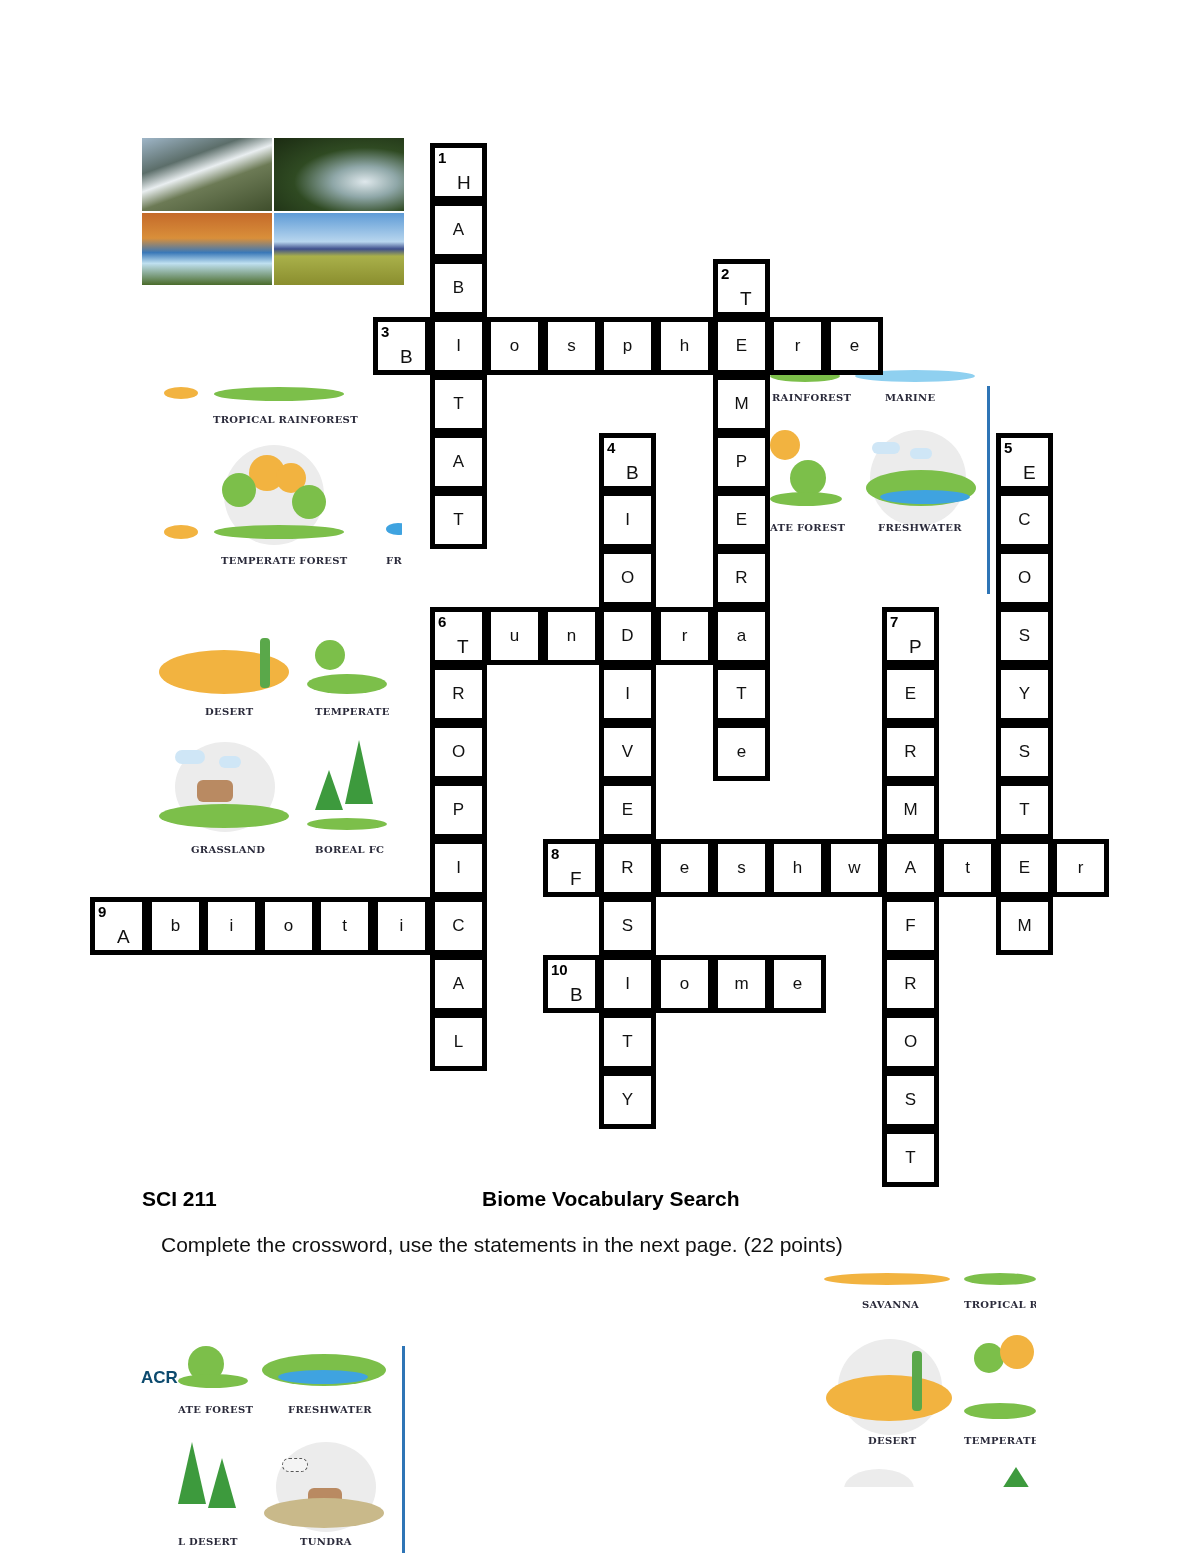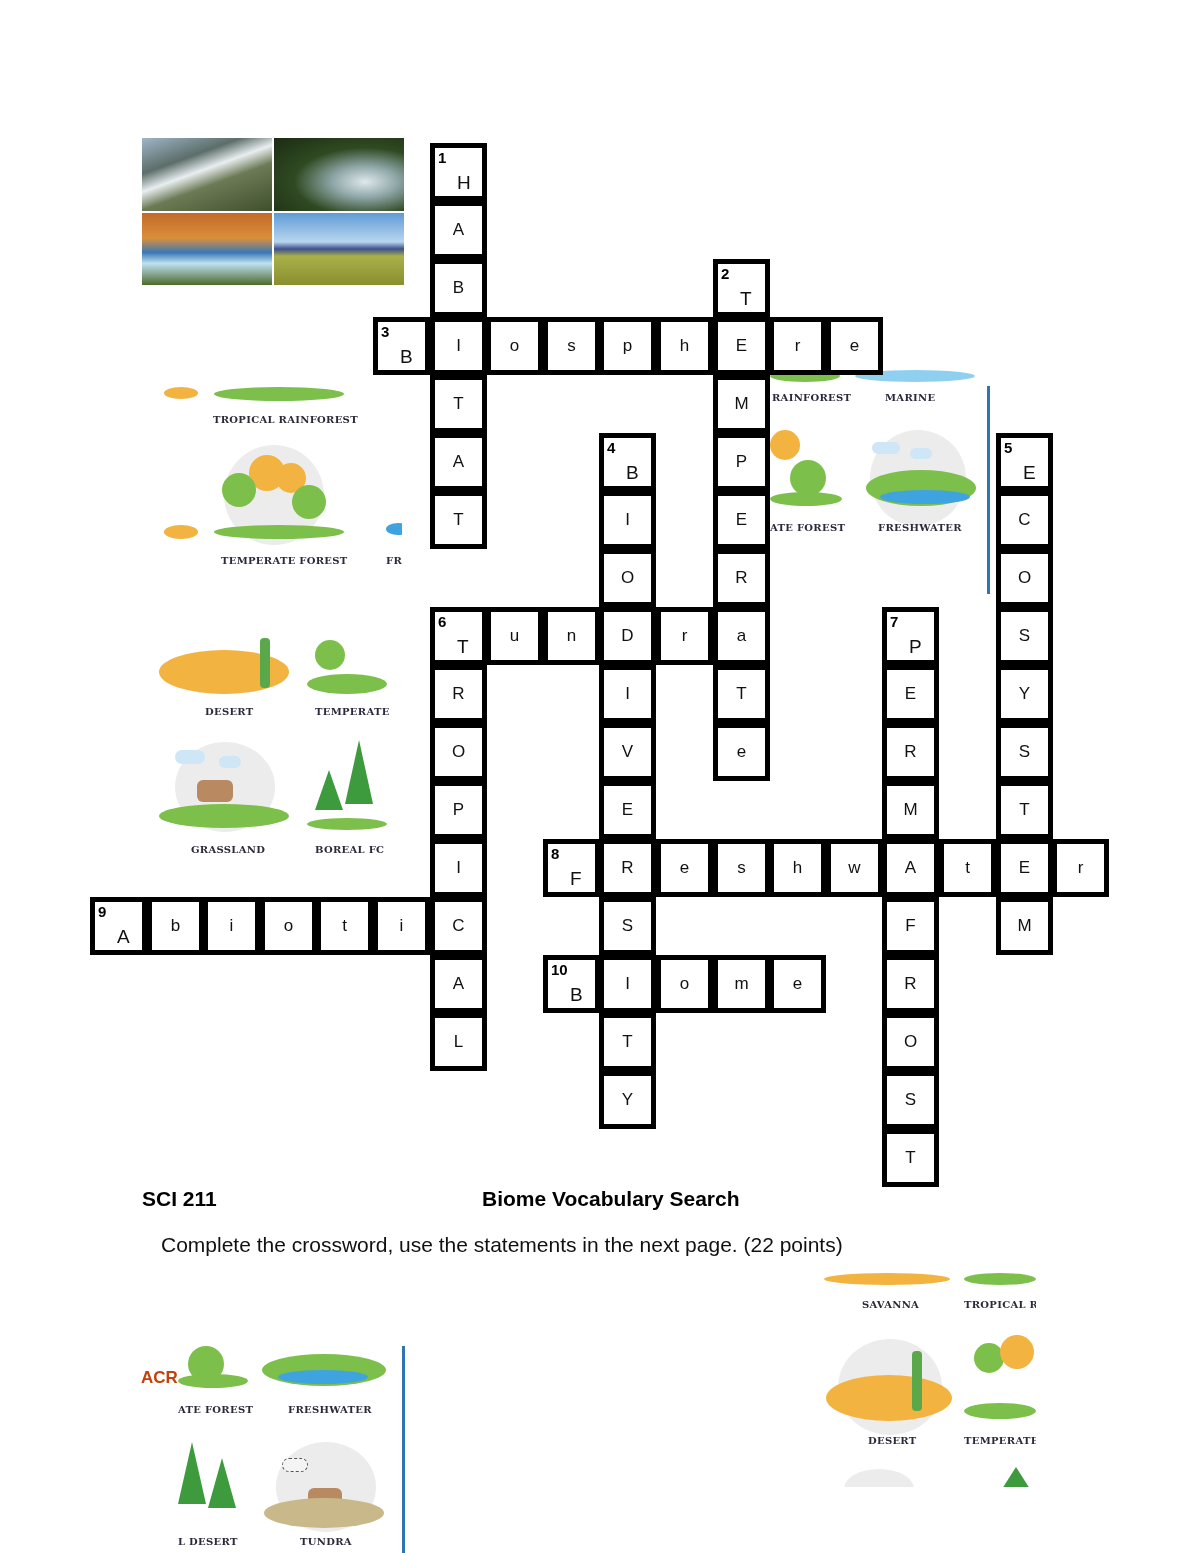--- a/index.html
+++ b/index.html
@@ -38,21 +38,21 @@
     position: absolute; left: 3px; top: 1px; font-weight: bold; font-size: 15px; color: #000;
   }
   .cell .start { position: absolute; left: 22px; top: 24px; font-size: 19px; font-weight: normal; }
 
   .title-left, .title-center {
     position: absolute; top: 1187px; font-weight: bold; font-size: 21px; color: #000;
   }
   .title-left { left: 142px; }
   .title-center { left: 482px; }
   .instructions { position: absolute; left: 141px; top: 1233px; font-size: 21px; color: #111; margin-left: 20px; }
-  .across-label { position: absolute; left: 141px; top: 1368px; font-weight: bold; font-size: 17px; color: #c2410c; }
+  .across-label { position: absolute; left: 141px; top: 1368px; font-weight: bold; font-size: 17px; color: #0c4a6e; }
 </style>
 </head>
 <body>
 
 <div class="photo-collage">
   <div class="photo mountain"></div>
   <div class="photo stream"></div>
   <div class="photo autumn"></div>
   <div class="photo plain"></div>
 </div>

